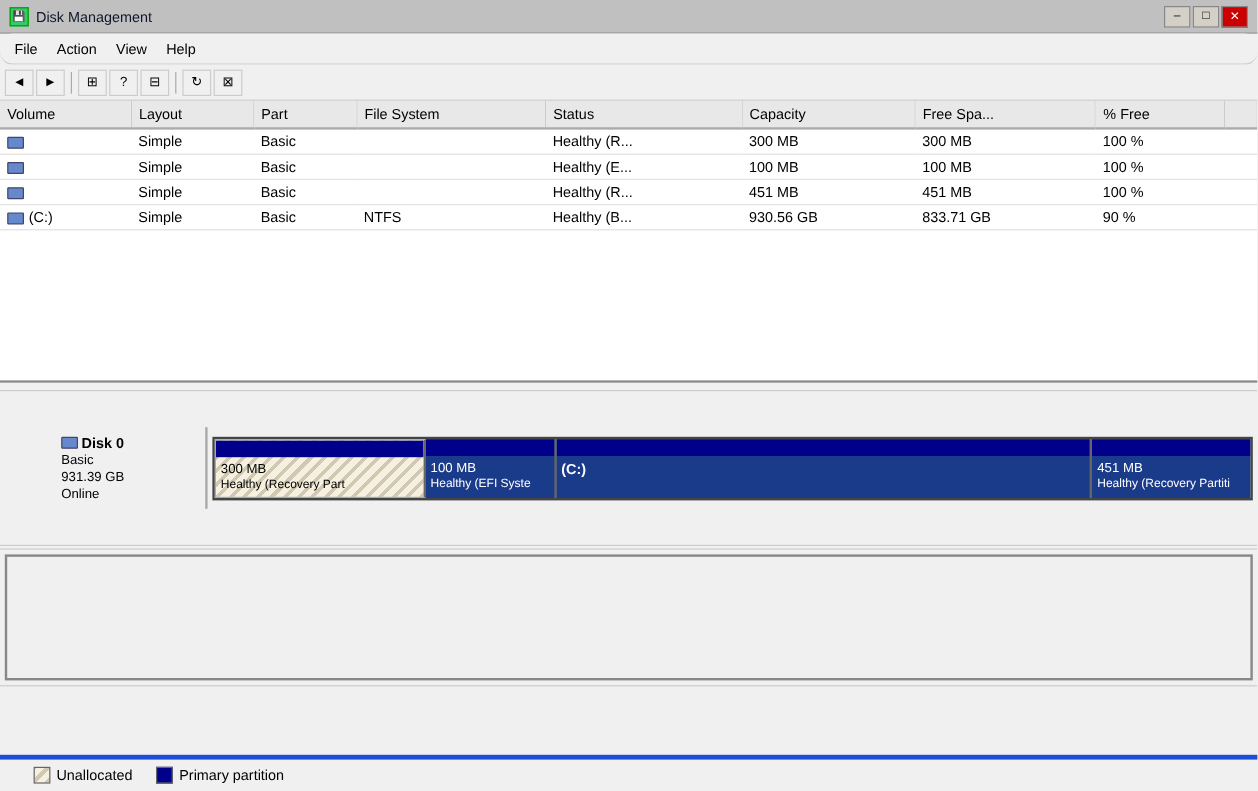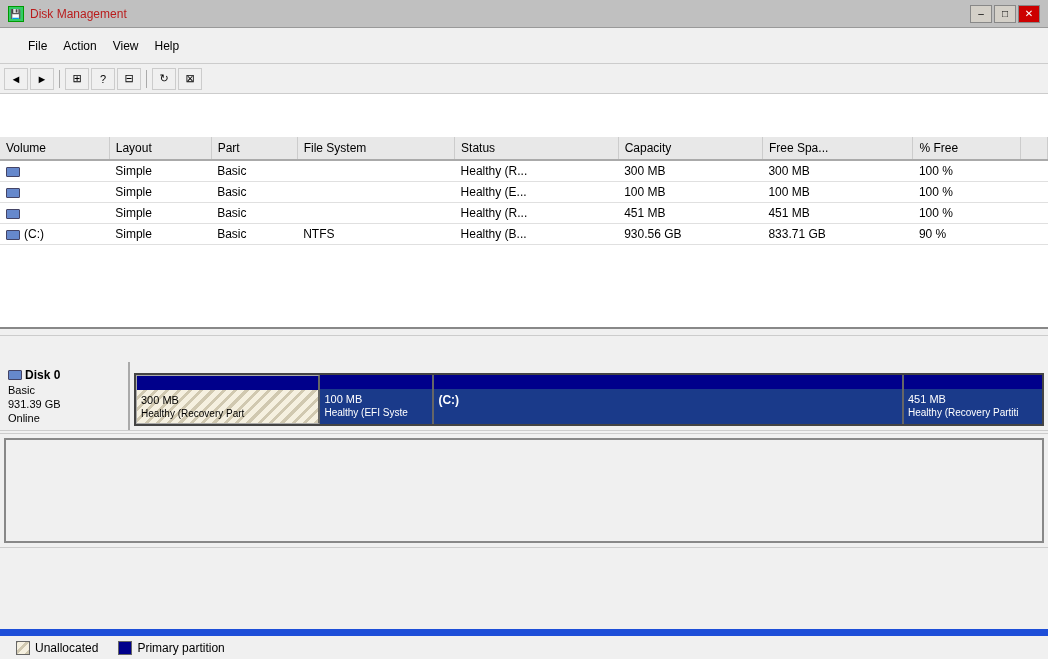--- a/index.html
+++ b/index.html
@@ -35,21 +35,21 @@
       background: #3c6;
       border: 1px solid #090;
       display: flex;
       align-items: center;
       justify-content: center;
       font-size: 9px;
       color: white;
     }
     .title-bar-title {
       font-size: 12px;
-      color: #b91c1c;
+      color: #0f172a;
     }
     .title-bar-buttons {
       display: flex;
       gap: 2px;
     }
     .title-bar-btn {
       width: 22px;
       height: 18px;
       border: 1px solid #888;
       background: #d4d0c8;
@@ -60,25 +60,26 @@
       justify-content: center;
     }
     .title-bar-btn.close {
       background: #c00;
       color: white;
     }
 
     
     .menu-bar {
       background: #f0f0f0;
-      height: 36px;
-      display: flex;
-      align-items: center;
-      padding: 0 20px;
+      height: 26px;
+      display: flex;
+      align-items: center;
+      padding: 0 4px;
       border-bottom: 1px solid #ccc;
+      border-radius: 11px;
     }
     .menu-item {
       padding: 2px 8px;
       cursor: pointer;
       font-size: 12px;
     }
 
     
     .toolbar {
       background: #f0f0f0;
@@ -119,21 +120,20 @@
     .table-area {
       flex: 0 0 auto;
       height: 235px;
       background: white;
       border-bottom: 2px solid #888;
       overflow: auto;
     }
     .volume-table {
       width: 100%;
       border-collapse: collapse;
-      margin-top: 43px;
     }
     .volume-table th {
       background: #e8e8e8;
       border-right: 1px solid #ccc;
       border-bottom: 2px solid #aaa;
       padding: 4px 6px;
       text-align: left;
       font-weight: normal;
       font-size: 12px;
       white-space: nowrap;
@@ -150,25 +150,26 @@
     
     .disk-map-area {
       flex: 1;
       background: #f0f0f0;
       overflow-y: auto;
       padding: 4px 0;
     }
 
     .disk-row {
       display: flex;
-      align-items: flex-end;
+      align-items: center;
       margin: 2px 0;
-      height: 96px;
+      height: 130px;
       border-top: 1px solid #ccc;
       border-bottom: 1px solid #ccc;
+      padding-left: 43px;
     }
 
     .disk-label {
       width: 130px;
       min-width: 130px;
       background: #f0f0f0;
       padding: 6px 8px;
       display: flex;
       flex-direction: column;
       justify-content: flex-start;
@@ -259,24 +260,24 @@
       flex: 1;
       margin: 4px;
       background: #f0f0f0;
       border: 2px solid #888;
     }
 
     
     .legend-bar {
       height: 30px;
       background: #f0f0f0;
-      border-top: 7px solid #1d4ed8;
-      display: flex;
-      align-items: center;
-      padding: 0 16px;
+      border-top: 4px solid #1d4ed8;
+      display: flex;
+      align-items: center;
+      padding: 0 28px;
       gap: 20px;
       font-size: 12px;
     }
     .legend-item {
       display: flex;
       align-items: center;
       gap: 5px;
     }
     .legend-box {
       width: 14px;

